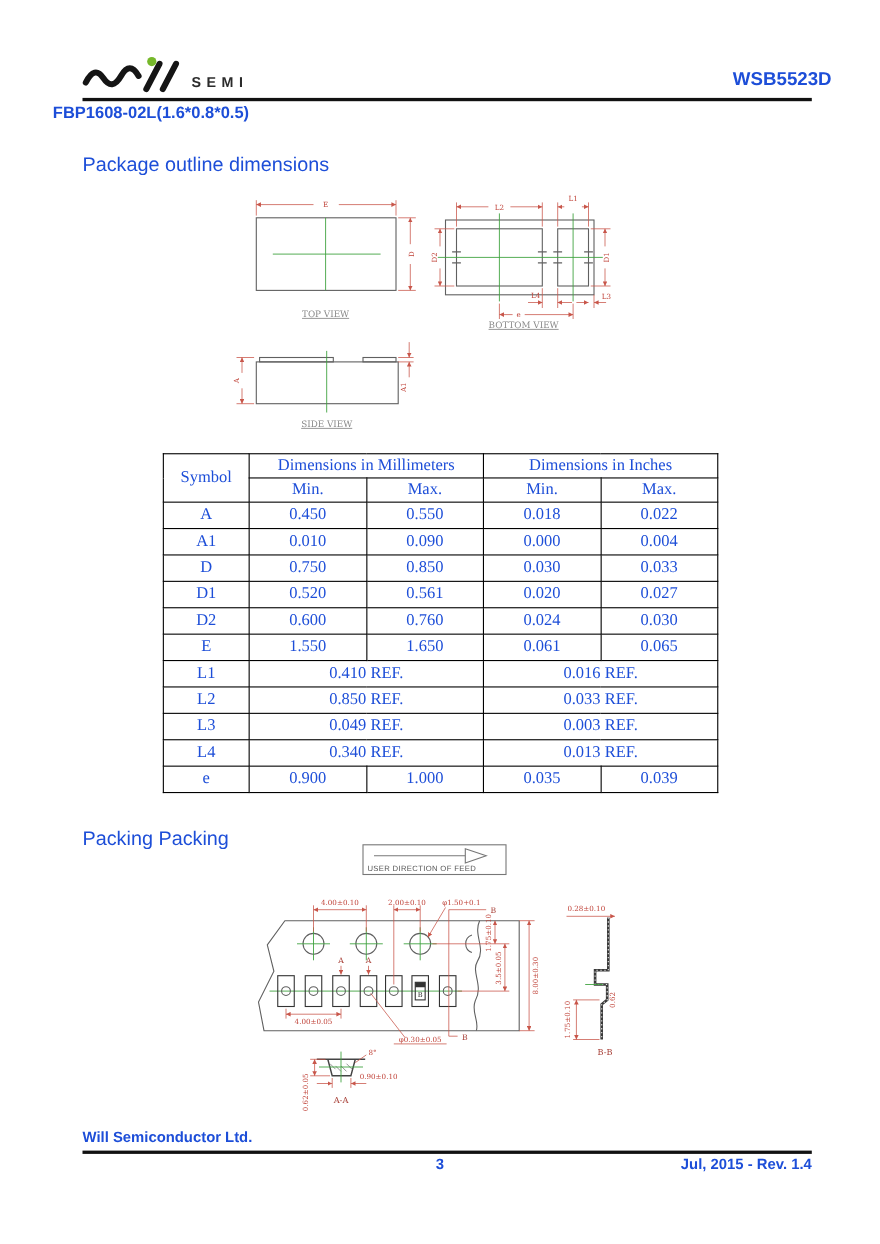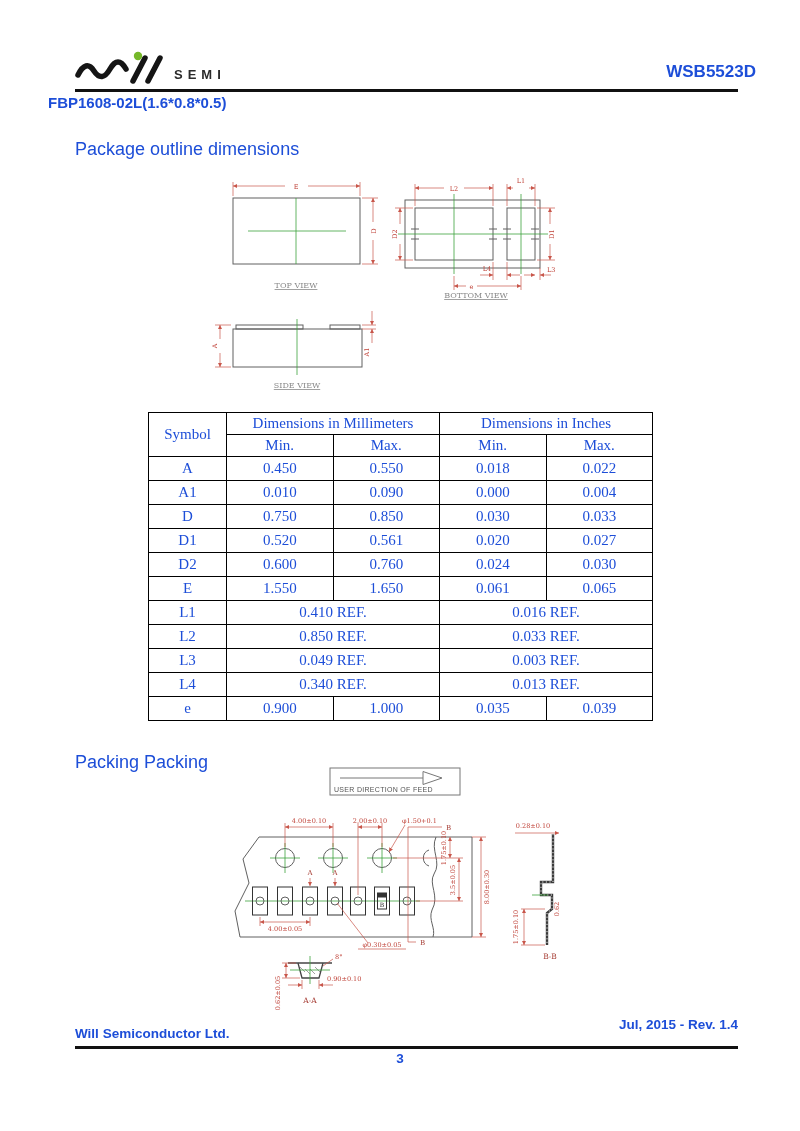--- a/index.html
+++ b/index.html
@@ -28,21 +28,21 @@
   
   .dimtable{position:absolute;left:148px;top:412px;width:505px;border-collapse:collapse;
             font-family:"Liberation Serif",serif;font-size:15px;table-layout:fixed;}
   .dimtable th,.dimtable td{border:1px solid #000;text-align:center;padding:0;
             font-weight:normal;height:23px;}
   .dimtable th{height:21px;}
   .col-sym{width:77px;}
   
   .footer-company{position:absolute;left:75px;top:1026px;font-size:13.5px;font-weight:bold;}
   .footer-page{position:absolute;left:0;right:0;top:1051px;text-align:center;font-size:13.5px;font-weight:bold;}
-  .footer-rev{position:absolute;right:62px;top:1017px;font-size:13.5px;font-weight:bold;}
+  .footer-rev{position:absolute;right:62px;top:1051px;font-size:13.5px;font-weight:bold;}
 </style>
 </head>
 <body>
 
 <div class="page">
 
   <svg class="logo" viewBox="0 0 190 42">
     <g>
       <path d="M4,25 Q12,9 20,21 Q28,33 36,19 Q44,5 52,19" stroke="#151515" stroke-width="5.5" fill="none" stroke-linecap="round"></path>
       <line x1="59" y1="31" x2="71" y2="8" stroke="#151515" stroke-width="5.5" stroke-linecap="round"></line>

